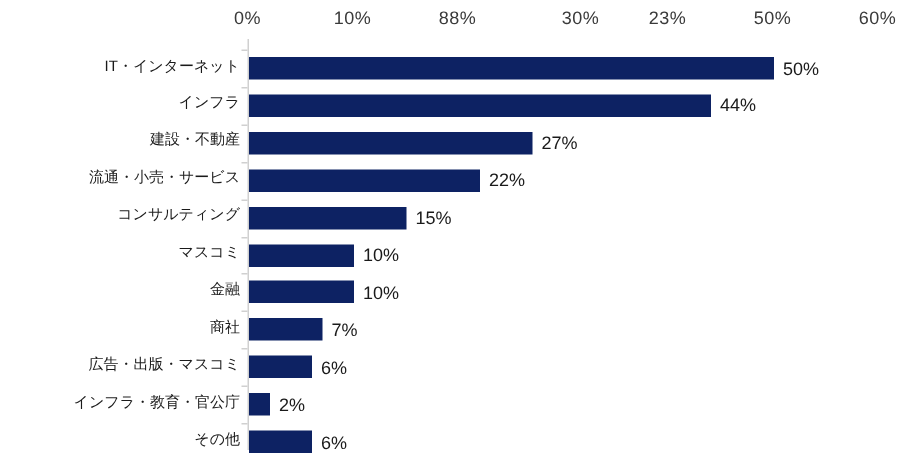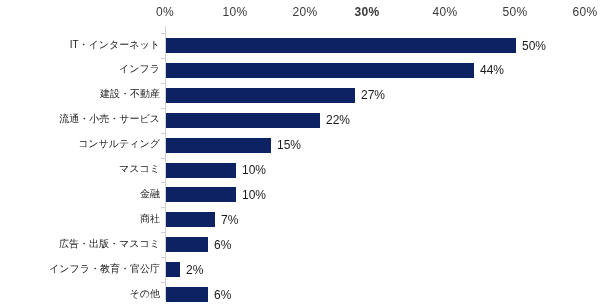--- a/index.html
+++ b/index.html
@@ -89,23 +89,23 @@
   }
 </style>
 </head>
 <body>
 
 <div id="chart-root">
 
   <div id="x-axis">
       <div class="x-tick" style="left: 165px;">0%</div>
       <div class="x-tick" style="left: 235px;">10%</div>
-      <div class="x-tick" style="left: 305px;">20%</div>
-      <div class="x-tick" style="left: 367px; font-weight: bold;">30%</div>
-      <div class="x-tick" style="left: 445px;">40%</div>
+      <div class="x-tick" style="left: 305px;">88%</div>
+      <div class="x-tick" style="left: 387px;">30%</div>
+      <div class="x-tick" style="left: 445px;">23%</div>
       <div class="x-tick" style="left: 515px;">50%</div>
       <div class="x-tick" style="left: 585px;">60%</div>
     </div>
 
   <div id="cat-column">
       <div class="cat-label" style="top: 13.5px;">IT・インターネット</div>
       <div class="cat-label" style="top: 38.4px;">インフラ</div>
       <div class="cat-label" style="top: 63.3px; margin-left: 46px;">建設・不動産</div>
       <div class="cat-label" style="top: 88.2px;">流通・小売・サービス</div>
       <div class="cat-label" style="top: 113.1px;">コンサルティング</div>

